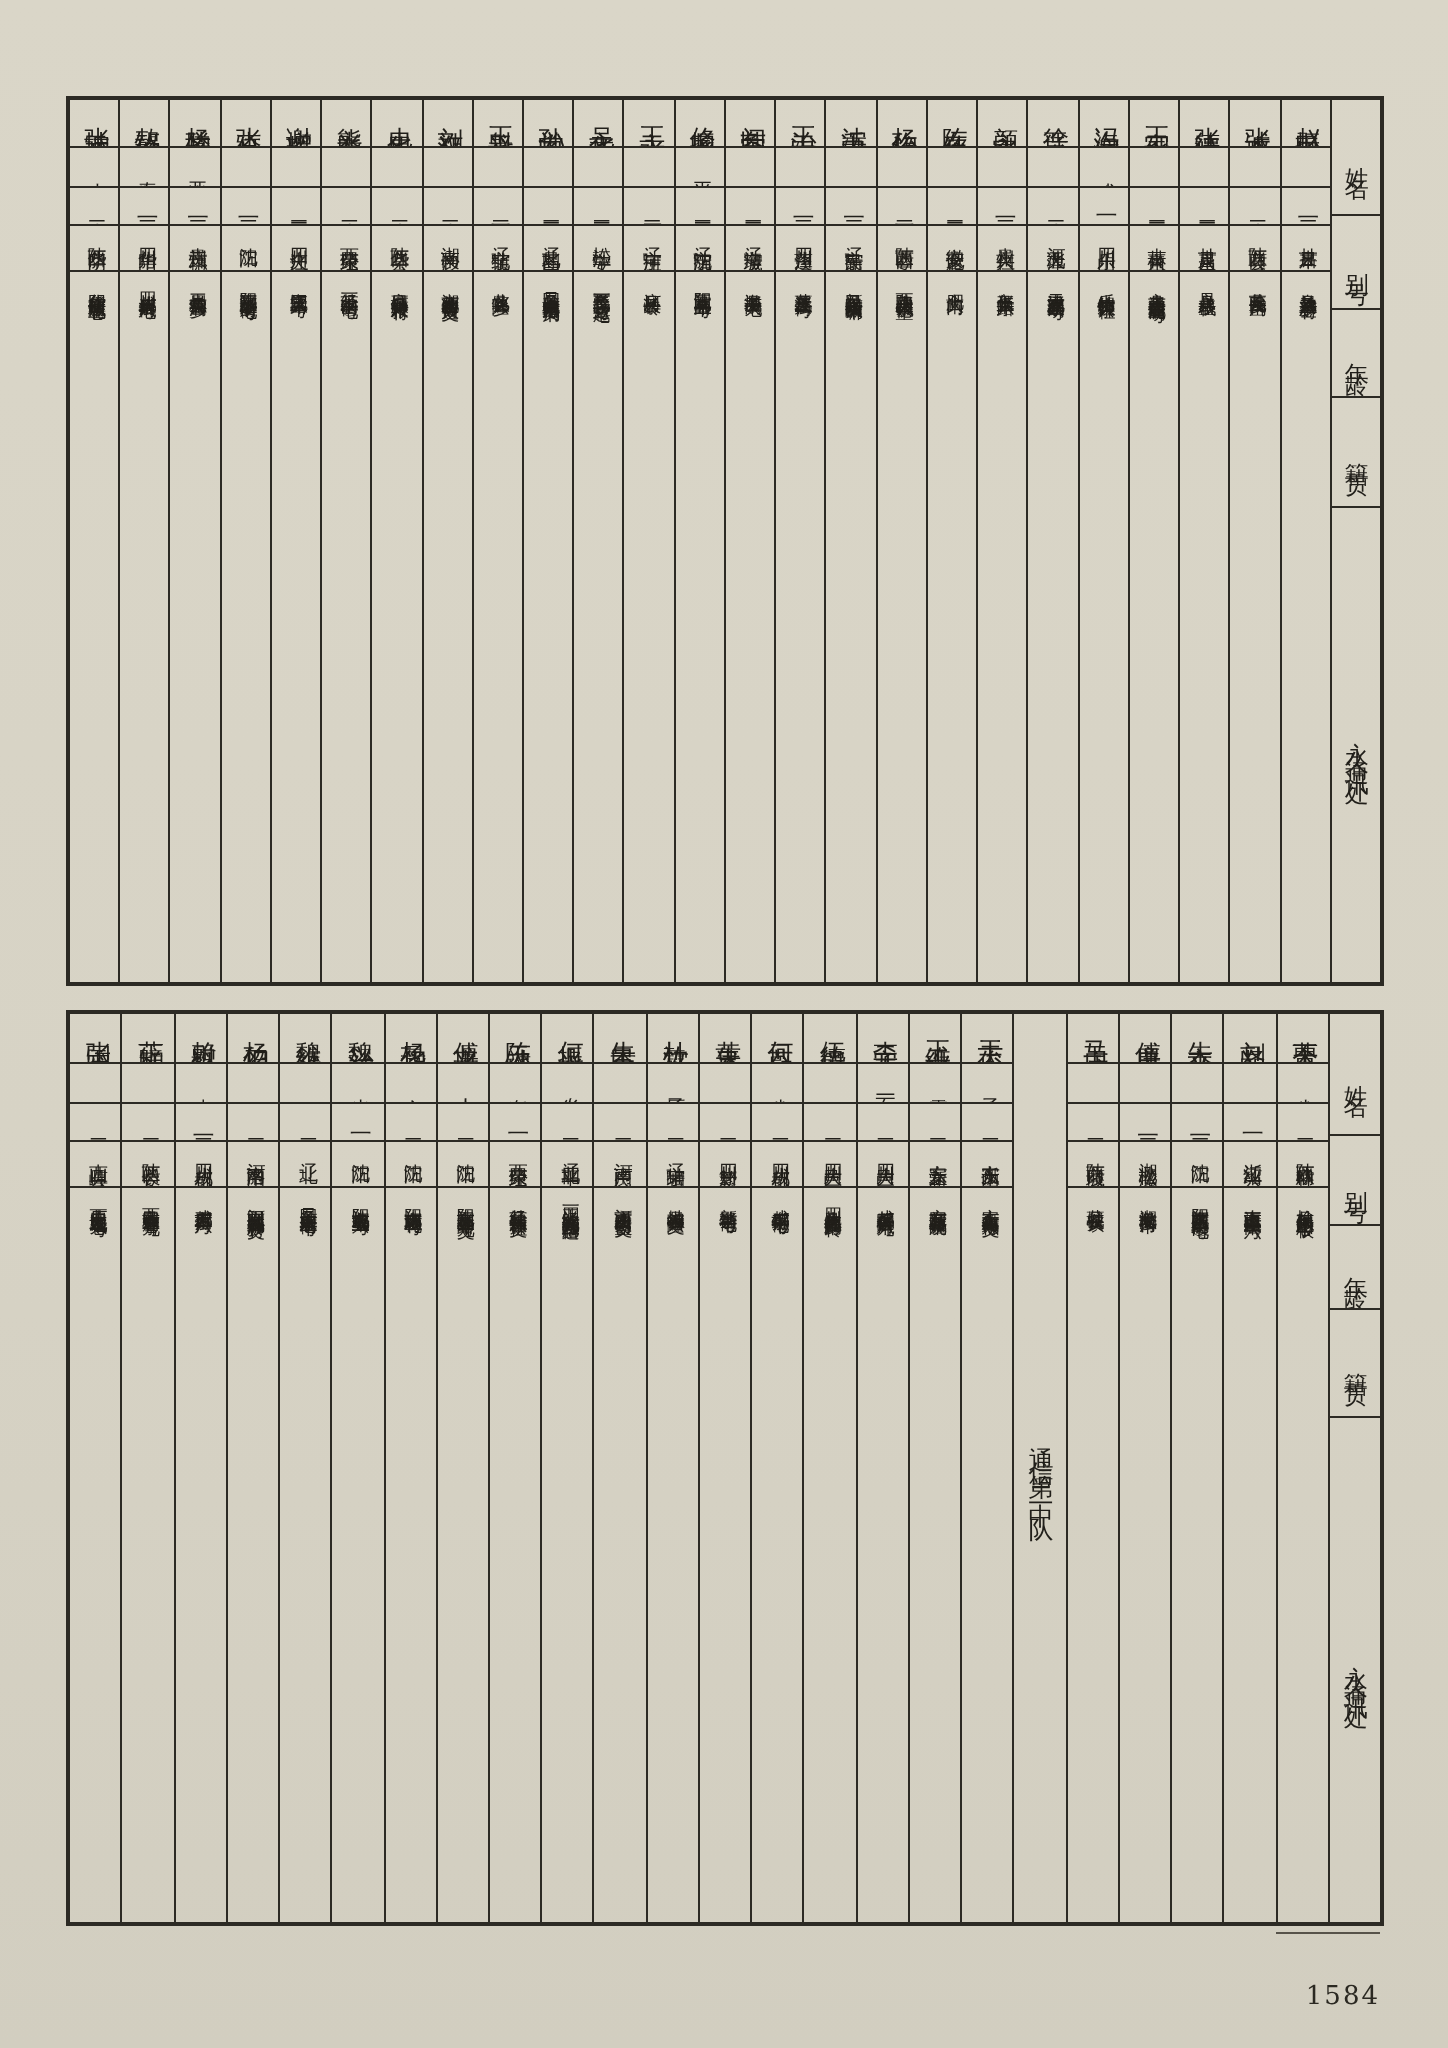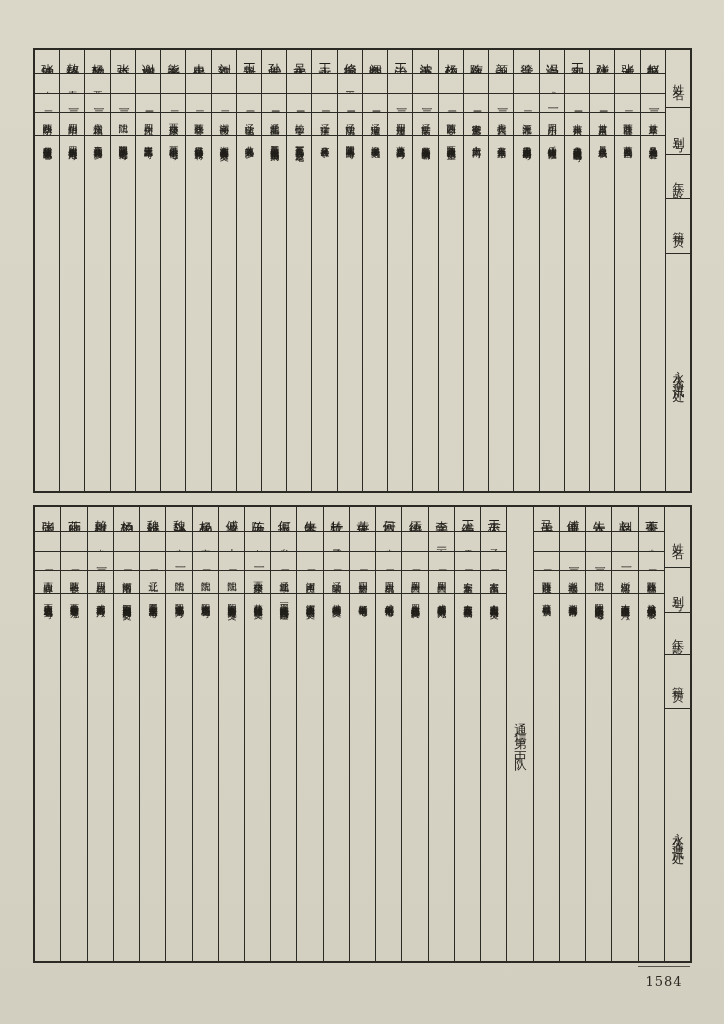--- a/index.html
+++ b/index.html
@@ -28,21 +28,21 @@
   .alias-text{font-size:10px;letter-spacing:1px;}
   .age-text{font-size:11px;letter-spacing:1px;}
   .native-text{font-size:9.5px;letter-spacing:1px;}
   .addr-text{font-size:9px;line-height:11px;letter-spacing:0.5px;height:100%;}
   .label-col .cell{align-items:center;}
   .label-col .addr-like{height:auto;}
   .header-text{font-size:12px;letter-spacing:5px;font-weight:500;}
   .divider-col{display:flex;align-items:center;justify-content:center;}
   .divider-text{font-size:12.5px;letter-spacing:7px;font-weight:500;}
   .pagenum-wrap{position:absolute;top:966px;right:34px;width:52px;border-top:1px solid #57534a;
-                text-align:center;padding-top:4px;}
+                text-align:right;padding-top:20px;}
   .pagenum{font-size:13px;color:#2b2922;letter-spacing:1px;font-family:"DejaVu Serif",serif;}
 </style>
 </head>
 <body>
 
 <div class="page">
   <div class="sheet">
     <div class="dtable" id="table-top">
         <div class="col label-col">
           <div class="cell c-name">

